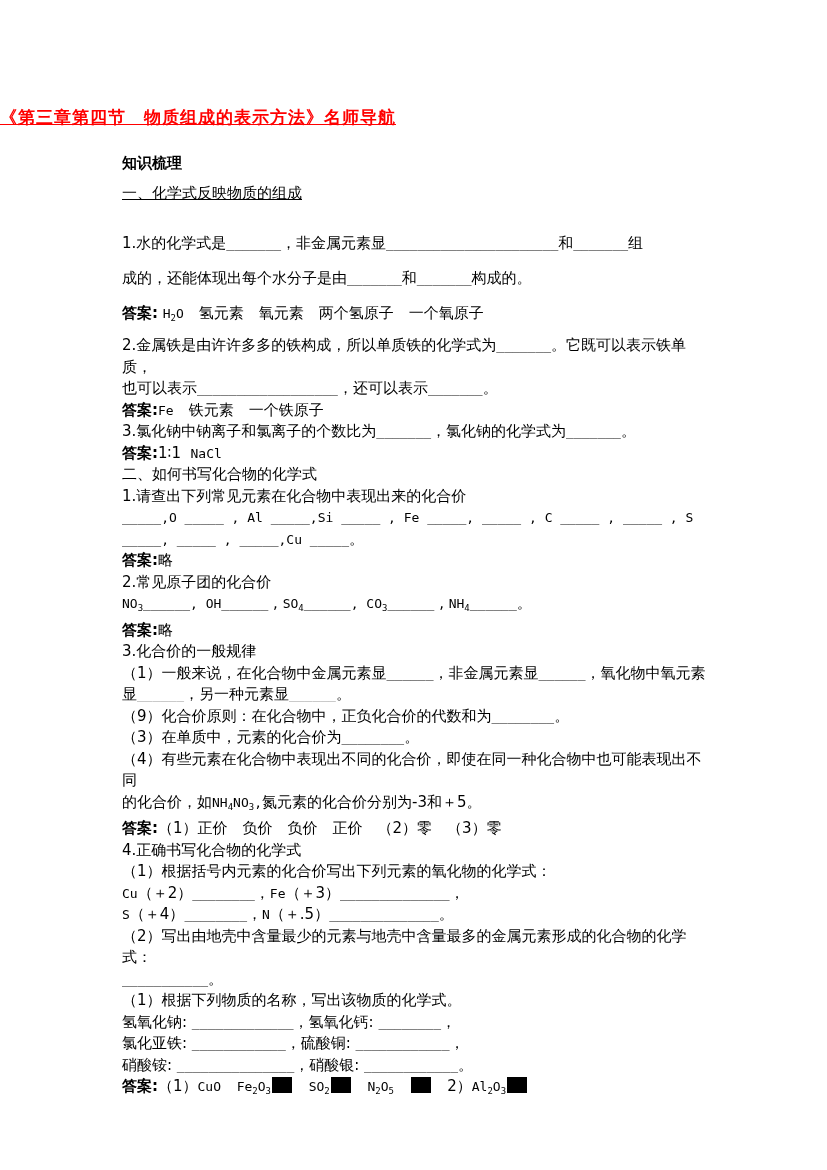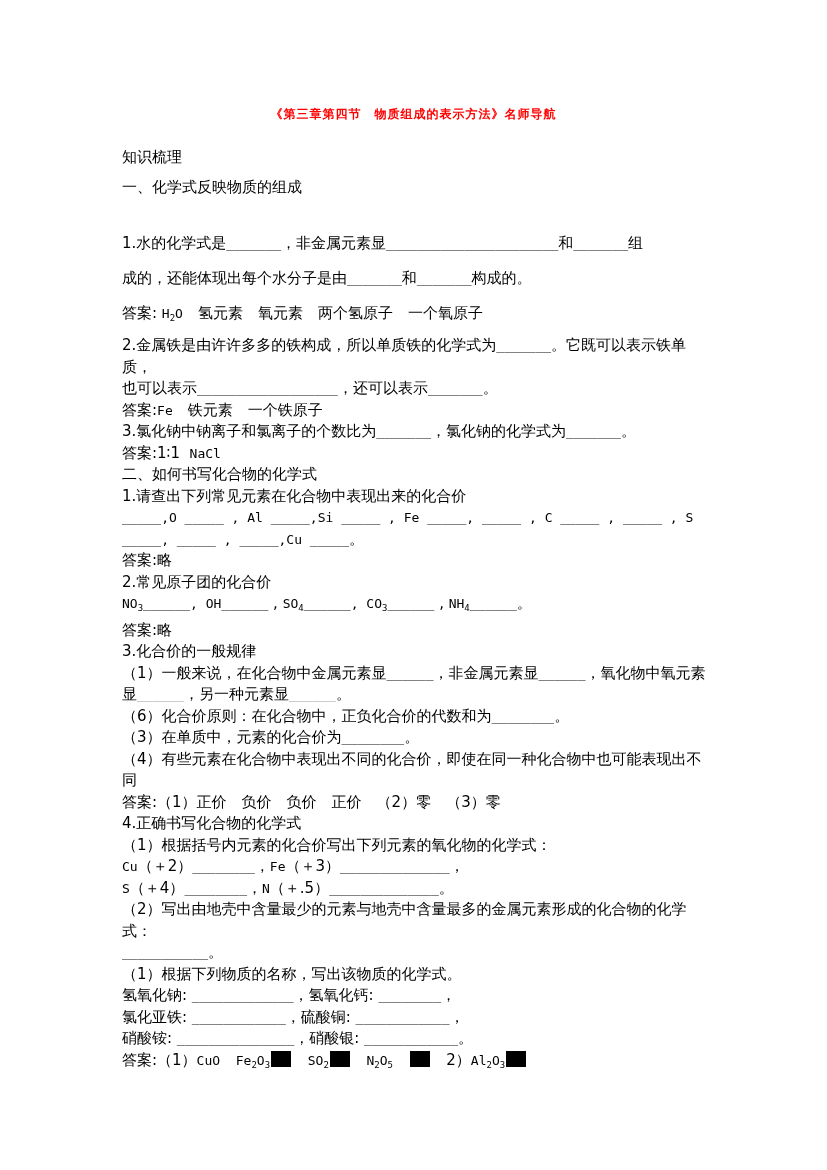--- a/index.html
+++ b/index.html
@@ -8,40 +8,40 @@
     width: 827px;
     height: 1170px;
     background: #ffffff;
     overflow: hidden;
     font-family: "DejaVu Sans", sans-serif;
     color: #000000;
   }
   .title {
     margin: 0;
     padding-top: 106px;
-    text-align: center;
-    font-size: 12px;
+    font-size: 17px;
     font-weight: bold;
     color: #ff0000;
     letter-spacing: 1px;
+    text-decoration: underline;
   }
   .doc-body {
     margin: 24px 0 0 122px;
     width: 594px;
     font-size: 15px;
     line-height: 21.5px;
   }
   .doc-body p {
     margin: 0;
     white-space: pre-wrap;
   }
   p.wide { line-height: 34px; }
   p.mb8  { margin-bottom: 8px; }
-  p.mb14 { margin-bottom: 28px; }
-  .b    { font-weight: normal; }
+  p.mb14 { margin-bottom: 22px; text-decoration: underline; }
+  .b    { font-weight: bold; }
   .mono {
     font-family: "DejaVu Sans Mono", "Liberation Mono", monospace;
     font-size: 13px;
   }
   .sub {
     font-family: "DejaVu Sans Mono", "Liberation Mono", monospace;
     font-size: 9px;
     vertical-align: -3px;
   }
   .gray { color: #9a9a9a; }
@@ -74,23 +74,24 @@
       <p><span class="">1.请查出下列常见元素在化合物中表现出来的化合价</span></p>
       <p><span class="mono">_____,O _____ , Al _____,Si _____ , Fe _____, _____ , C _____ , _____ , S</span></p>
       <p><span class="mono">_____, _____ , _____,Cu _____</span><span class="">。</span></p>
       <p><span class="b">答案:</span><span class="">略</span></p>
       <p><span class="">2.常见原子团的化合价</span></p>
       <p><span class="mono">NO</span><span class="sub">3</span><span class="mono">______</span><span class="mono">, </span><span class="mono">OH</span><span class="mono">______</span><span class=""> , </span><span class="mono">SO</span><span class="sub">4</span><span class="mono">______</span><span class="mono">, </span><span class="mono">CO</span><span class="sub">3</span><span class="mono">______</span><span class=""> , </span><span class="mono">NH</span><span class="sub">4</span><span class="mono">______</span><span class="">。</span></p>
       <p><span class="b">答案:</span><span class="">略</span></p>
       <p><span class="">3.化合价的一般规律</span></p>
       <p><span class="">（1）一般来说，在化合物中金属元素显</span><span class="mono">______</span><span class="">，非金属元素显</span><span class="mono">______</span><span class="">，氧化物中氧元素</span></p>
       <p><span class="">显</span><span class="mono gray">______</span><span class="">，另一种元素显</span><span class="mono gray">______</span><span class="">。</span></p>
-      <p><span class="">（6）化合价原则：在化合物中，正负化合价的代数和为</span><span class="mono">________</span><span class="">。</span></p>
+      <p><span class="">（9）化合价原则：在化合物中，正负化合价的代数和为</span><span class="mono">________</span><span class="">。</span></p>
       <p><span class="">（3）在单质中，元素的化合价为</span><span class="mono">________</span><span class="">。</span></p>
       <p><span class="">（4）有些元素在化合物中表现出不同的化合价，即使在同一种化合物中也可能表现出不同</span></p>
+      <p><span class="">的化合价，如</span><span class="mono">NH</span><span class="sub">4</span><span class="mono">NO</span><span class="sub">3</span><span class="mono">,</span><span class="">氮元素的化合价分别为-3和＋5。</span></p>
       <p><span class="b">答案:</span><span class="">（1）正价　负价　负价　正价　（2）零　（3）零</span></p>
       <p><span class="">4.正确书写化合物的化学式</span></p>
       <p><span class="">（1）根据括号内元素的化合价写出下列元素的氧化物的化学式：</span></p>
       <p><span class="mono">Cu</span><span class="">（＋2）</span><span class="mono">________</span><span class="">，</span><span class="mono">Fe</span><span class="">（＋3）</span><span class="mono">______________</span><span class="">，</span></p>
       <p><span class="mono">S</span><span class="">（＋4）</span><span class="mono">________</span><span class="">，</span><span class="mono">N</span><span class="">（＋.5）</span><span class="mono">______________</span><span class="">。</span></p>
       <p><span class="">（2）写出由地壳中含量最少的元素与地壳中含量最多的金属元素形成的化合物的化学式：</span></p>
       <p><span class="mono">___________</span><span class="">。</span></p>
       <p><span class="">（1）根据下列物质的名称，写出该物质的化学式。</span></p>
       <p><span class="">氢氧化钠: </span><span class="mono">_____________</span><span class="">，氢氧化钙: </span><span class="mono">________</span><span class="">，</span></p>
       <p><span class="">氯化亚铁: </span><span class="mono">____________</span><span class="">，硫酸铜: </span><span class="mono">____________</span><span class="">，</span></p>

